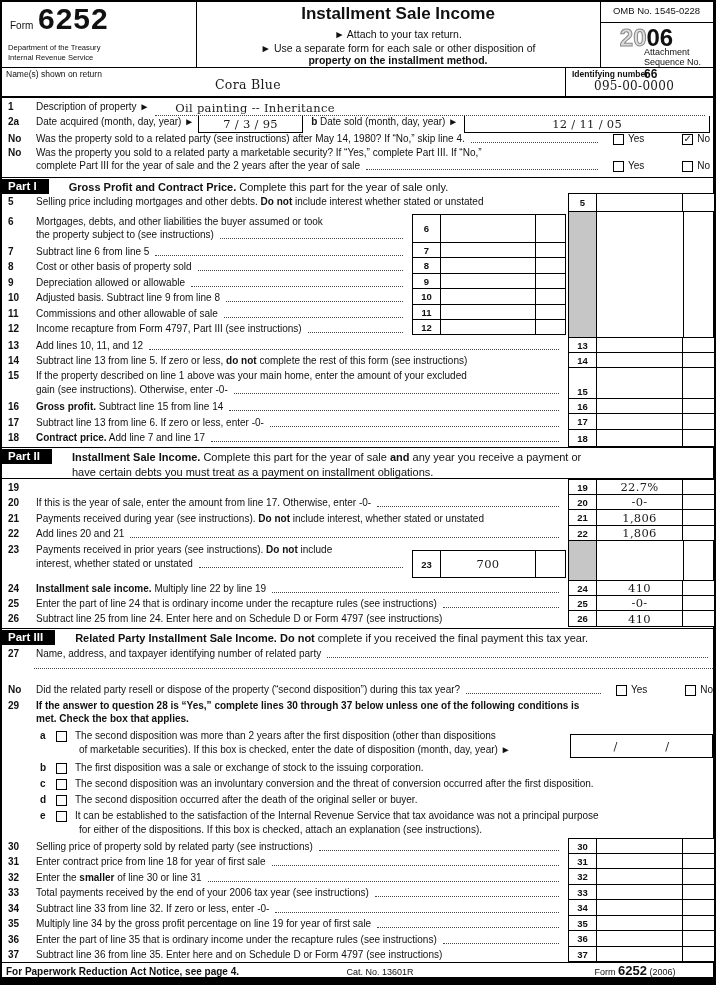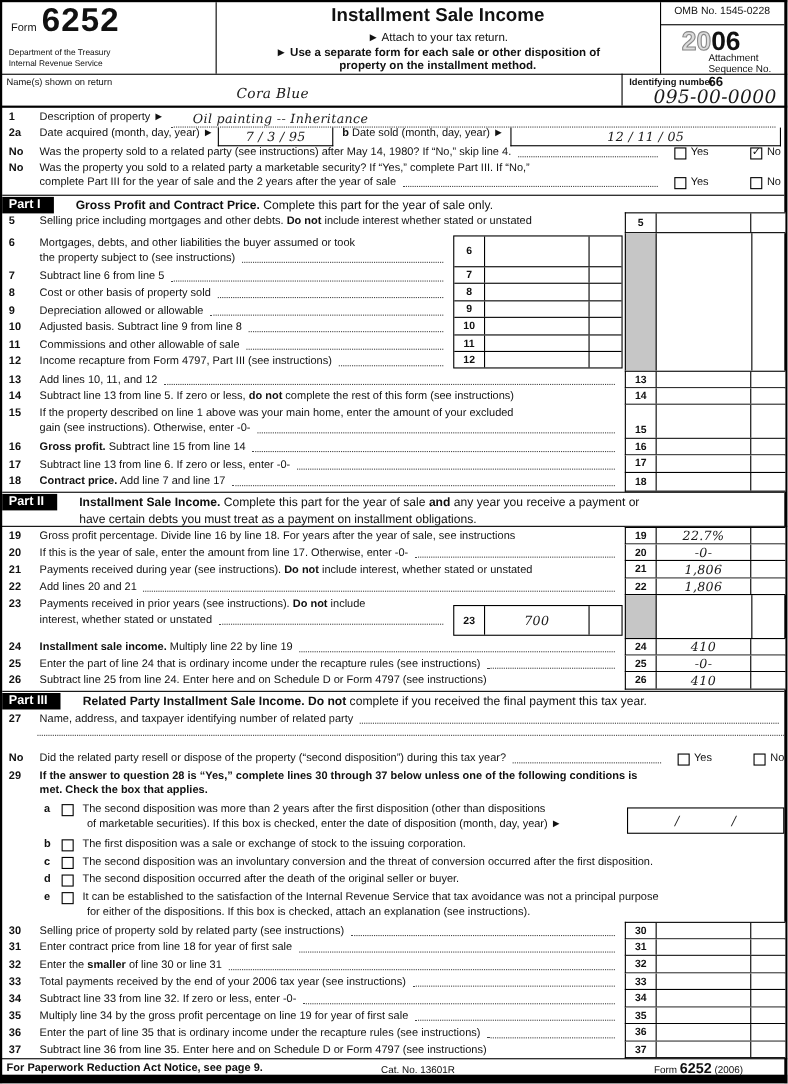--- a/index.html
+++ b/index.html
@@ -12,21 +12,21 @@
   }
   .abs { position:absolute; }
   
   .edge { position:absolute; background:#000; }
   
   .r { position:absolute; display:flex; align-items:baseline; font-size:10px; line-height:1.25; }
   .rno { flex:0 0 28px; font-weight:700; }
   .lt { white-space:nowrap; }
   .b { font-weight:700; }
   .dfill { flex:1 1 8px; min-width:8px; border-bottom:1.6px dotted #444; align-self:flex-end; margin:0 5px 3px 6px; height:1px; }
-  .hw { font-family:"DejaVu Serif", serif; font-style:italic; font-size:11.5px; letter-spacing:.3px; color:#1a1a1a; }
+  .hw { font-family:"DejaVu Serif", serif; font-size:11.5px; letter-spacing:.3px; color:#1a1a1a; }
   
   .bxrow { position:absolute; left:568px; width:146px; display:flex;
            border-left:1.2px solid #000; border-bottom:1.2px solid #000; background:#fff; }
   .bt { border-top:1.2px solid #000; }
   .bn { flex:0 0 28px; border-right:1.2px solid #000; display:flex; align-items:center; justify-content:center; font-weight:700; font-size:9.5px; }
   .bn.low { align-items:flex-end; padding-bottom:1px; }
   .bam { flex:0 0 86px; border-right:1.2px solid #000; display:flex; align-items:center; justify-content:center; }
   .bct { flex:1 1 auto; }
   
   .itable { position:absolute; left:412px; width:154px; border:1.2px solid #000; background:#fff; }
@@ -72,37 +72,37 @@
 
   <div class="vln" style="left:196px;top:2px;height:65px"></div>
   <div class="vln" style="left:600px;top:2px;height:65px"></div>
   <div class="abs" style="left:10px;top:20px;font-size:10px">Form</div>
   <div class="abs" style="left:38px;top:2px;font-size:30px;font-weight:800;letter-spacing:1px">6252</div>
   <div class="abs" style="left:8px;top:43px;font-size:7.6px">Department of the Treasury</div>
   <div class="abs" style="left:8px;top:53px;font-size:7.6px">Internal Revenue Service</div>
 
   <div class="abs" style="left:196px;top:4px;width:404px;text-align:center;font-size:17px;font-weight:800">Installment Sale Income</div>
   <div class="abs" style="left:196px;top:28px;width:404px;text-align:center;font-size:10.5px;font-weight:400">► Attach to your tax return.</div>
-  <div class="abs" style="left:196px;top:42px;width:404px;text-align:center;font-size:10.5px;font-weight:700">► Use a separate form for each sale or other disposition of</div>
+  <div class="abs" style="left:196px;top:42px;width:404px;text-align:center;font-size:10.5px;font-weight:400">► Use a separate form for each sale or other disposition of</div>
   <div class="abs" style="left:196px;top:54px;width:404px;text-align:center;font-size:10.5px;font-weight:700">property on the installment method.</div>
 
   <div class="abs" style="left:600px;top:5px;width:113px;text-align:center;font-size:9.5px">OMB No. 1545-0228</div>
   <div class="abs" style="left:600px;top:22px;width:113px;border-top:1.2px solid #000"></div>
   <div class="abs" style="left:600px;top:24px;width:93px;text-align:center;font-size:24px">
     <span class="y20">20</span><span class="y06">06</span>
   </div>
   <div class="abs" style="left:644px;top:47px;font-size:9px">Attachment</div>
   <div class="abs" style="left:644px;top:57px;font-size:9px"><span>Sequence No. </span><span style="font-size:12px;font-weight:700">66</span></div>
 
   <div class="hline" style="top:67px"></div>
   <div class="abs" style="left:6px;top:69px;font-size:8.5px">Name(s) shown on return</div>
   <div class="abs hw" style="left:215px;top:77px;font-size:12.5px">Cora Blue</div>
   <div class="vln" style="left:565px;top:67px;height:29px"></div>
   <div class="abs" style="left:572px;top:69px;font-size:8.5px;font-weight:700">Identifying number</div>
-  <div class="abs hw" style="left:594px;top:79px;font-size:17px">095-00-0000</div>
+  <div class="abs hw" style="left:594px;top:79px;font-size:12px">095-00-0000</div>
   <div class="hline" style="top:96px;border-top-width:2px"></div>
 
   <div class="r" style="left:8px;top:101px;width:702px">
     <span class="rno">1</span>
     <span class="lt">Description of property ►</span>
     <span class="dfill" style="display:flex;align-items:flex-end;height:auto;padding-left:20px">
         <span class="hw">Oil painting -- Inheritance</span>
       </span>
   </div>
 
@@ -311,21 +311,20 @@
     <span class="ptag">Part II</span>
     <span class="phead">
       <span class="b">Installment Sale Income.</span><span> Complete this part for the year of sale </span><span class="b">and</span><span> any year you receive a payment or</span><br>
       <span>have certain debts you must treat as a payment on installment obligations.</span>
     </span>
   </div>
   <div class="hline" style="top:478px"></div>
 
   <div class="r" style="left:8px;top:482px;width:556px">
       <span class="rno">19</span>
-      <span class="lt">Gross profit percentage. Divide line 16 by line 18. For years after the year of sale, see instructions</span>
     </div>
   <div class="bxrow bt" style="top:479px;height:16px">
       <span class="bn">19</span>
       <span class="bam hw">22.7%</span>
       <span class="bct"></span>
     </div>
 
   <div class="r" style="left:8px;top:497px;width:556px">
       <span class="rno">20</span>
       <span class="lt">If this is the year of sale, enter the amount from line 17. Otherwise, enter -0-</span>
@@ -555,19 +554,19 @@
       <span class="rno">37</span>
       <span class="lt">Subtract line 36 from line 35. Enter here and on Schedule D or Form 4797 (see instructions)</span>
     </div>
   <div class="bxrow" style="top:947px;height:15px">
       <span class="bn">37</span>
       <span class="bam hw"></span>
       <span class="bct"></span>
     </div>
 
   <div class="hline" style="top:962px"></div>
-  <div class="abs" style="left:6px;top:966px;font-size:10px;font-weight:700">For Paperwork Reduction Act Notice, see page 9.</div>
+  <div class="abs" style="left:6px;top:966px;font-size:10px;font-weight:700">For Paperwork Reduction Act Notice, see page 4.</div>
   <div class="abs" style="left:300px;top:967px;width:160px;text-align:center;font-size:9px">Cat. No. 13601R</div>
   <div class="abs" style="left:560px;top:963px;width:150px;text-align:center;font-size:9px">
     <span>Form </span><span style="font-size:13px;font-weight:800">6252</span><span> (2006)</span>
   </div>
 
 </div>
 
 </body></html>

